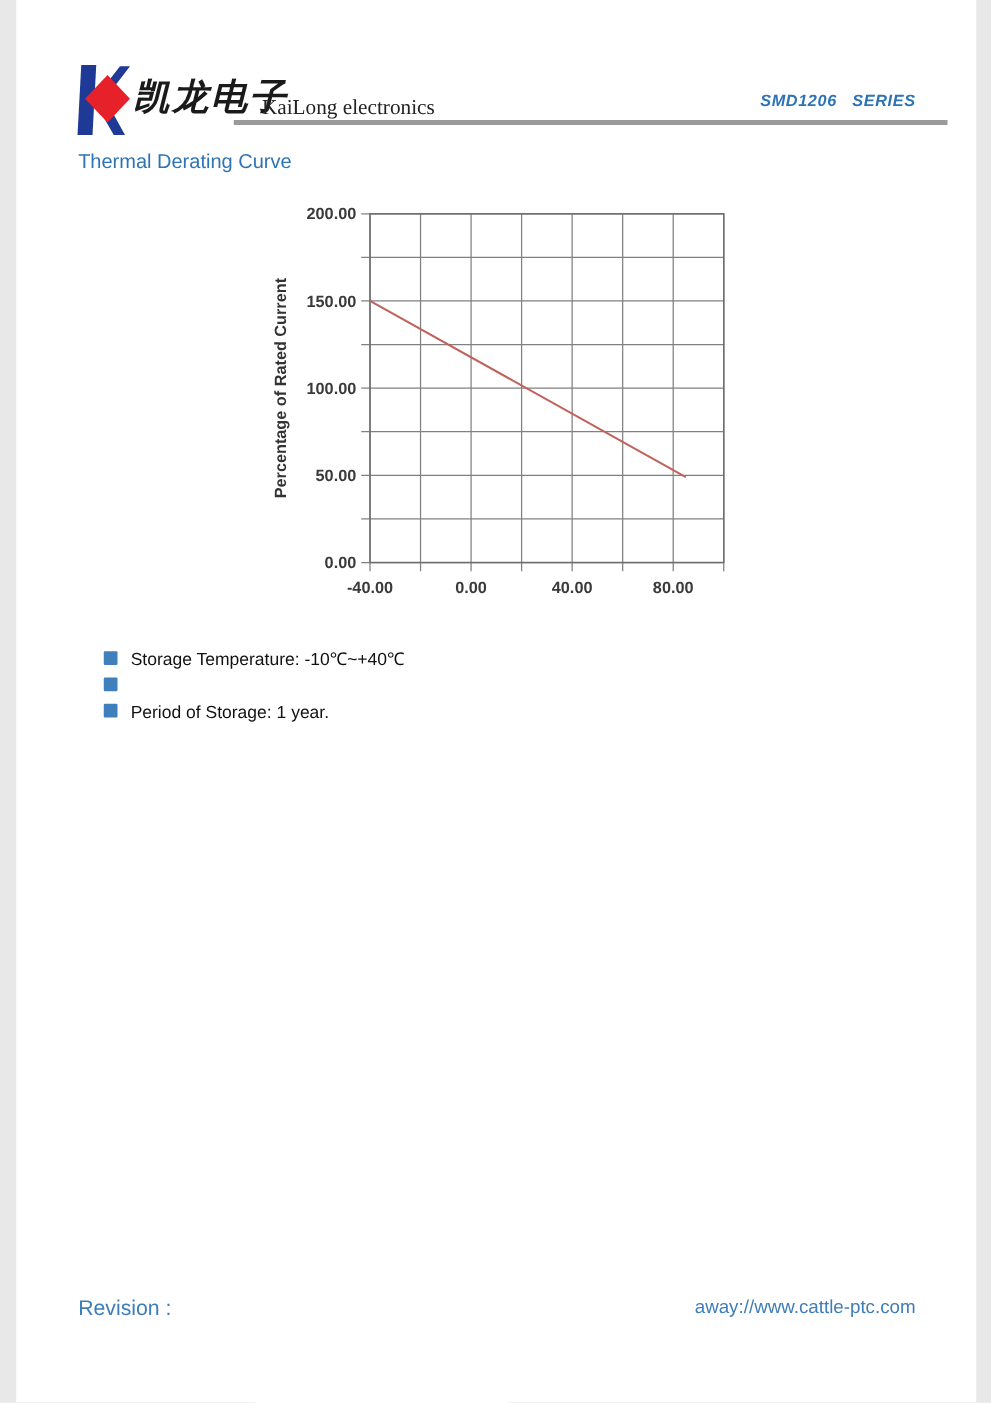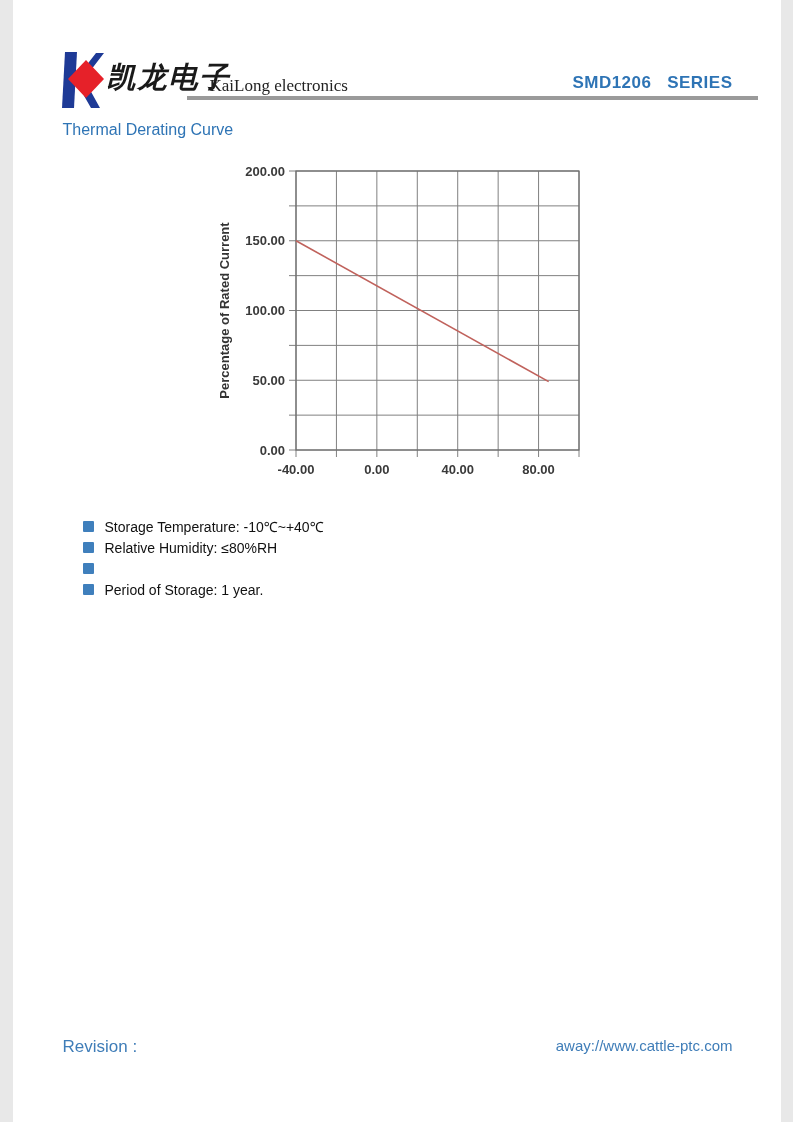--- a/index.html
+++ b/index.html
@@ -24,22 +24,22 @@
     white-space: nowrap;
   }
   .logo-en {
     position: absolute; left: 197px; top: 76px;
     font-family: "Liberation Serif", serif;
     font-size: 17px; color: #222;
     white-space: nowrap;
   }
   .series {
     position: absolute; right: 48px; top: 73px;
-    font-size: 17px; font-weight: bold; color: #2e74b5;
-    white-space: pre; letter-spacing: 0.5px;
+    font-size: 13px; font-weight: bold; color: #2e74b5;
+    white-space: pre; letter-spacing: 0.5px; font-style: italic;
   }
   .header-rule {
     position: absolute; left: 174px; top: 96px;
     width: 571px; height: 4px; background: #9a9a9a;
   }
 
   
   .section-title {
     position: absolute; left: 50px;
     font-size: 16px; font-weight: normal; color: #2e74b5;
@@ -147,24 +147,20 @@
       </svg>
   </div>
 
   <ul class="bullet-list" id="bullet-list">
       <li>
         <span class="bullet-sq"></span>
         <span>Storage Temperature: -10℃~+40℃</span>
       </li>
       <li>
         <span class="bullet-sq"></span>
-        <span>Relative Humidity: ≤80%RH</span>
-      </li>
-      <li>
-        <span class="bullet-sq"></span>
       </li>
       <li>
         <span class="bullet-sq"></span>
         <span>Period of Storage: 1 year.</span>
       </li>
     </ul>
 
   <div class="footer-revision">Revision :</div>
   <a class="footer-url" href="#">away://www.cattle-ptc.com</a>
 

